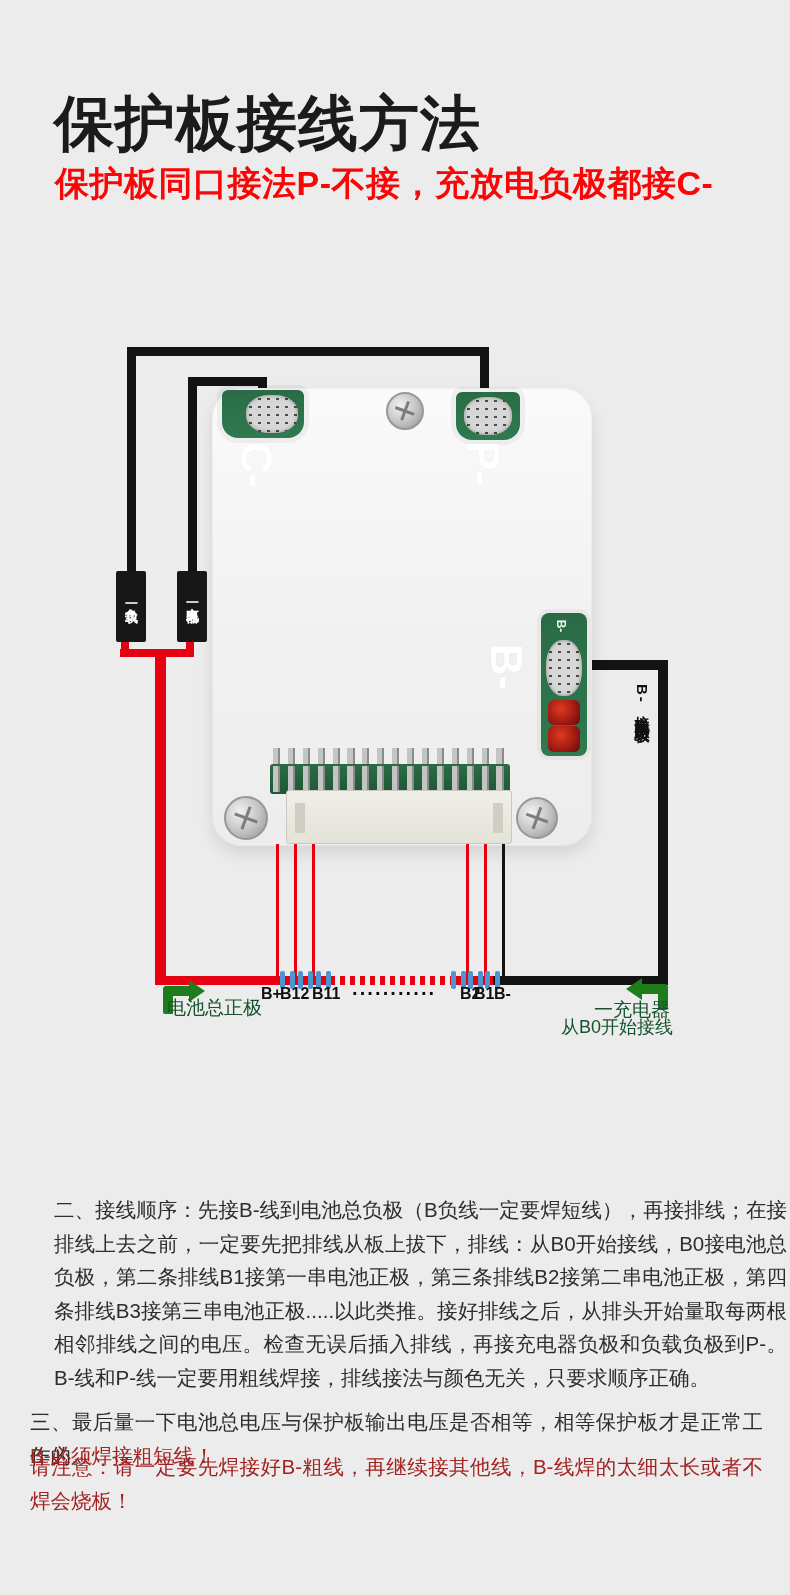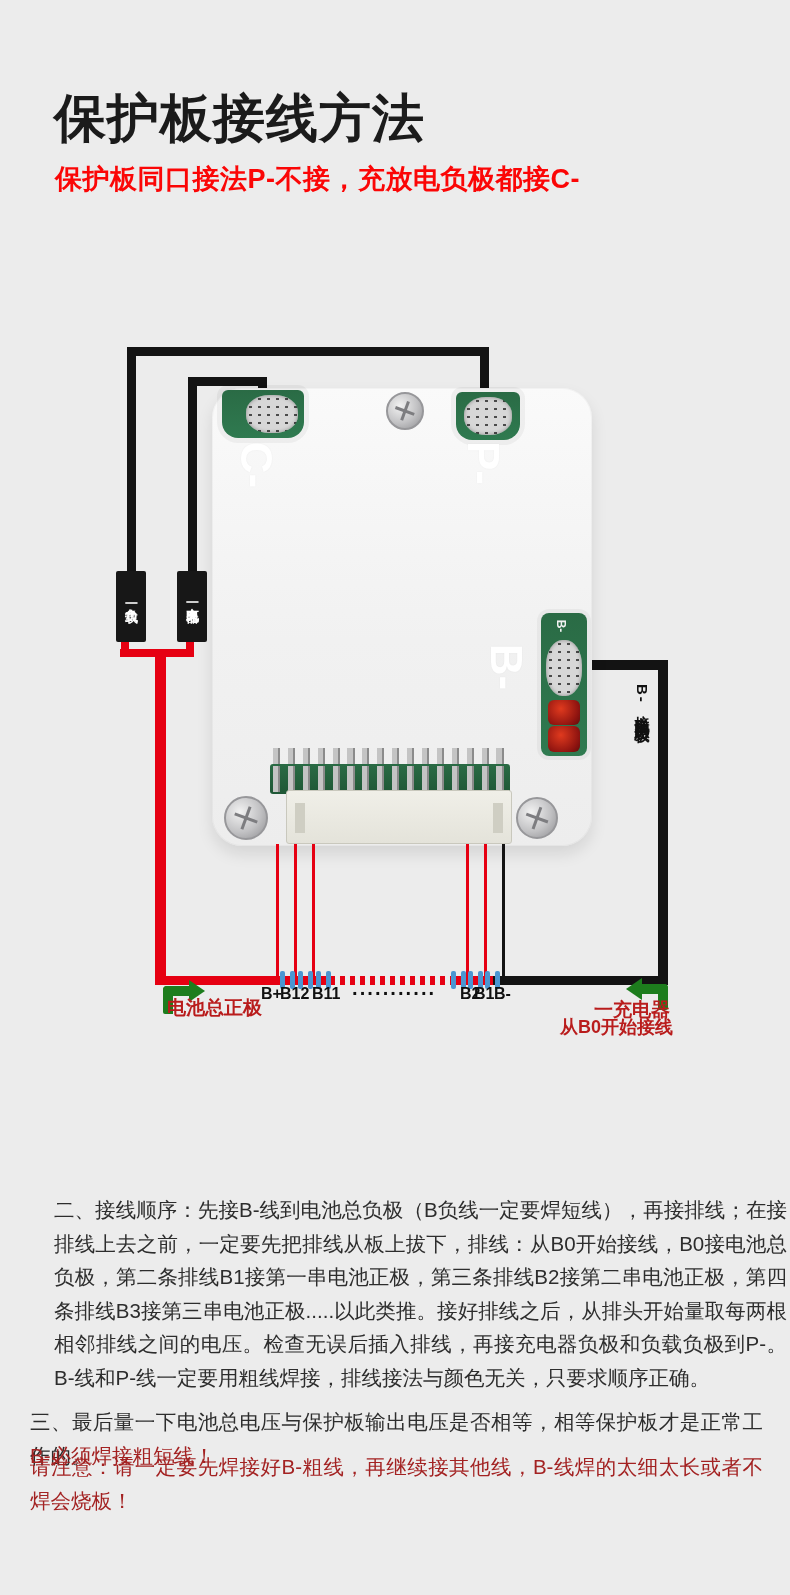--- a/index.html
+++ b/index.html
@@ -1,22 +1,22 @@
 <!DOCTYPE html>
 <html><head>
 <meta charset="utf-8">
 <style>
   html,body{margin:0;padding:0;}
   body{background:#dcdcdc;font-family:"Liberation Sans","DejaVu Sans",sans-serif;}
   .canvas{position:relative;width:790px;height:1595px;background:#ececec;overflow:hidden;margin:0 auto;}
   .abs{position:absolute;}
 
   
-  .title{left:54px;top:84px;font-size:52px;font-weight:900;color:#1b1b1b;letter-spacing:1px;white-space:nowrap;}
-  .sub{font-size:27px;font-weight:700;color:#fb0606;white-space:nowrap;letter-spacing:.5px;}
+  .title{left:54px;top:84px;font-size:60px;font-weight:900;color:#1b1b1b;letter-spacing:1px;white-space:nowrap;}
+  .sub{font-size:34px;font-weight:700;color:#fb0606;white-space:nowrap;letter-spacing:.5px;}
   .sub1{left:55px;top:161px;}
   .sub2{left:66px;top:198px;}
 
   
   .board{left:212px;top:388px;width:380px;height:458px;border-radius:30px;
          background:linear-gradient(180deg,#fafafa,#f1f1f1 55%,#ededed);
          box-shadow:0 8px 16px rgba(0,0,0,.10), inset 0 0 0 1px rgba(0,0,0,.03);}
   .pad{background:linear-gradient(180deg,#2a6b45,#2f7a50);border-radius:6px 6px 16px 16px;
        box-shadow:0 0 0 5px rgba(0,0,0,.045);}
   .solder{background:#d7d7d7;border-radius:45%;
@@ -51,21 +51,21 @@
 
   .bstrip{background:linear-gradient(180deg,#2a6b45,#2f7a50);border-radius:8px;box-shadow:0 0 0 4px rgba(0,0,0,.04);}
   .led{background:radial-gradient(circle at 40% 35%,#e03a1e,#8f1410 70%,#5f0c0a);border-radius:6px;}
   .silk{color:#f2f2f2;font-size:12px;font-weight:700;transform:rotate(90deg);}
 
   
   .ga{background:#1d7d1d;}
   .tri-r{width:0;height:0;border-left:16px solid #1d7d1d;border-top:11px solid rgba(0,0,0,0);border-bottom:11px solid rgba(0,0,0,0);}
   .tri-l{width:0;height:0;border-right:16px solid #1d7d1d;border-top:11px solid rgba(0,0,0,0);border-bottom:11px solid rgba(0,0,0,0);}
 
-  .dlabel{font-weight:700;color:#b91c1c;}
+  .dlabel{font-weight:400;color:#14532d;}
   .pinlbl{font-size:16px;font-weight:700;color:#101010;letter-spacing:0;}
   .vnote{writing-mode:vertical-rl;text-orientation:mixed;font-size:15px;font-weight:700;color:#111;letter-spacing:2px;}
 
   
   .para{left:30px;width:733px;font-size:20.5px;line-height:33.5px;color:#2d2d2d;text-align:justify;}
   .warn{color:#a32222;}
 </style>
 </head>
 <body>
 

